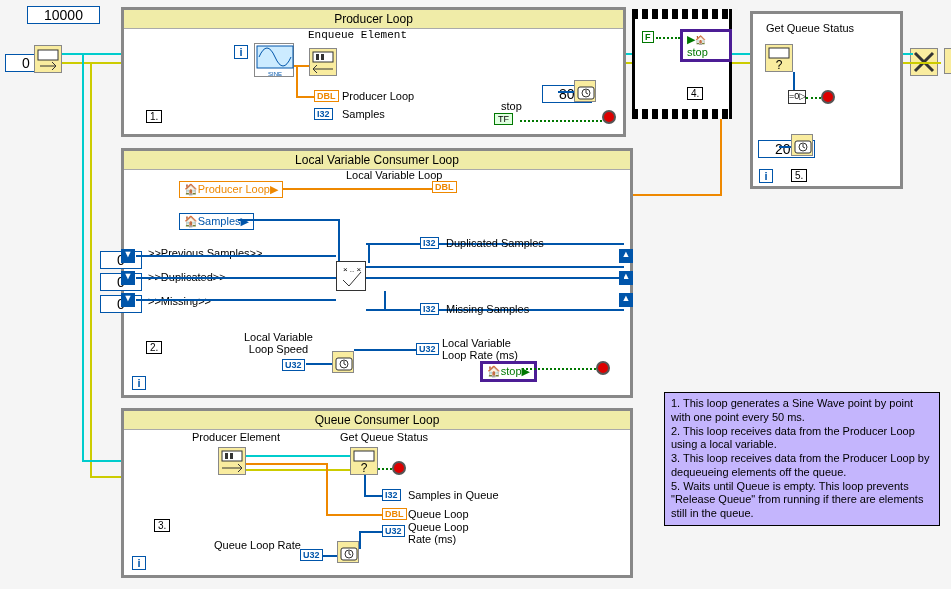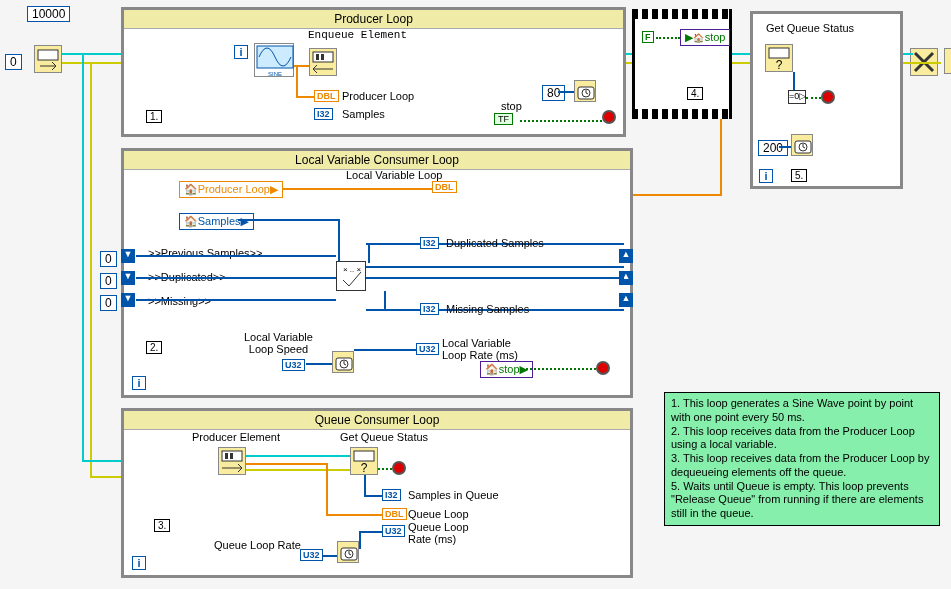--- a/index.html
+++ b/index.html
@@ -8,39 +8,39 @@
 .loop-header { background:#f0eca8; border-bottom:1px solid #aaa; text-align:center; padding:2px 0; font-size:12px; }
 .seq-top { position:absolute; top:0; left:0; right:0; height:10px; background:repeating-linear-gradient(90deg,#000 0 6px,#fff 6px 10px); }
 .seq-bot { position:absolute; bottom:0; left:0; right:0; height:10px; background:repeating-linear-gradient(90deg,#000 0 6px,#fff 6px 10px); }
 .seq-left { position:absolute; top:0; bottom:0; left:0; width:3px; background:#000; }
 .seq-right { position:absolute; top:0; bottom:0; right:0; width:3px; background:#000; }
 .node { background:#fff; border:1px solid #333; text-align:center; }
 .lbl { color:#000; }
 .i32 { background:#fff; border:1px solid #05a; color:#05a; font-weight:bold; font-size:9px; padding:0 2px; }
 .u32 { background:#fff; border:1px solid #05a; color:#05a; font-weight:bold; font-size:9px; padding:0 2px; }
 .dbl { background:#fff; border:1px solid #e80; color:#e80; font-weight:bold; font-size:9px; padding:0 2px; }
-.num-const { background:#fff; border:1px solid #05a; padding:0 4px; font-size:12px; }
+.num-const { background:#fff; border:1px solid #05a; padding:0 16px; font-size:14px; }
 .bool-const { background:#fff; border:1px solid #070; color:#070; font-size:9px; padding:0 2px; font-weight:bold; }
 .stop-btn { width:14px; height:14px; border-radius:50%; background:#d00; border:2px solid #555; }
 .local-var { background:#fff; border:1px solid #e80; color:#e80; font-size:11px; padding:1px 4px; }
 .local-var-b { background:#fff; border:1px solid #05a; color:#05a; font-size:11px; padding:1px 4px; }
-.local-var-g { background:#fff; border:1px solid #4c1d95; color:#070; font-size:11px; padding:1px 4px; }
+.local-var-g { background:#fff; border:3px solid #4c1d95; color:#070; font-size:11px; padding:1px 4px; }
 .iter { background:#fff; border:1px solid #05a; width:14px; height:14px; color:#05a; text-align:center; font-weight:bold; font-size:11px; }
 .sr-l { background:#05a; color:#fff; width:14px; height:14px; font-size:9px; text-align:center; }
 .sr-r { background:#05a; color:#fff; width:14px; height:14px; font-size:9px; text-align:center; }
 .num-box { border:1px solid #000; padding:0 3px; font-size:10px; }
 .wire-h { position:absolute; height:2px; }
 .wire-v { position:absolute; width:2px; }
 .wt { background:#0cc; }
 .we { background:#cc0; }
 .wi { background:#05a; }
 .wo { background:#e80; }
 .wait { background:#f9ec9f; border:1px solid #888; width:22px; height:22px; }
 .q-node { background:#f9ec9f; border:1px solid #888; width:28px; height:28px; }
-.notes { background:#86efac; border:1px solid #000; padding:4px 6px; font-size:11px; line-height:1.25; }
+.notes { background:#c4b5fd; border:1px solid #000; padding:4px 6px; font-size:11px; line-height:1.25; }
 .sine { width:40px; height:34px; background:#fff; border:1px solid #888; }
 .sub { font-size:9px; }
 svg.icon { display:block; }
 </style>
 </head>
 <body>
 
 <div class="el num-const" style="left:27px; top:6px;">10000</div>
 <div class="el num-const" style="left:5px; top:54px;">0</div>
 <div class="el q-node" style="left:34px; top:45px;">

